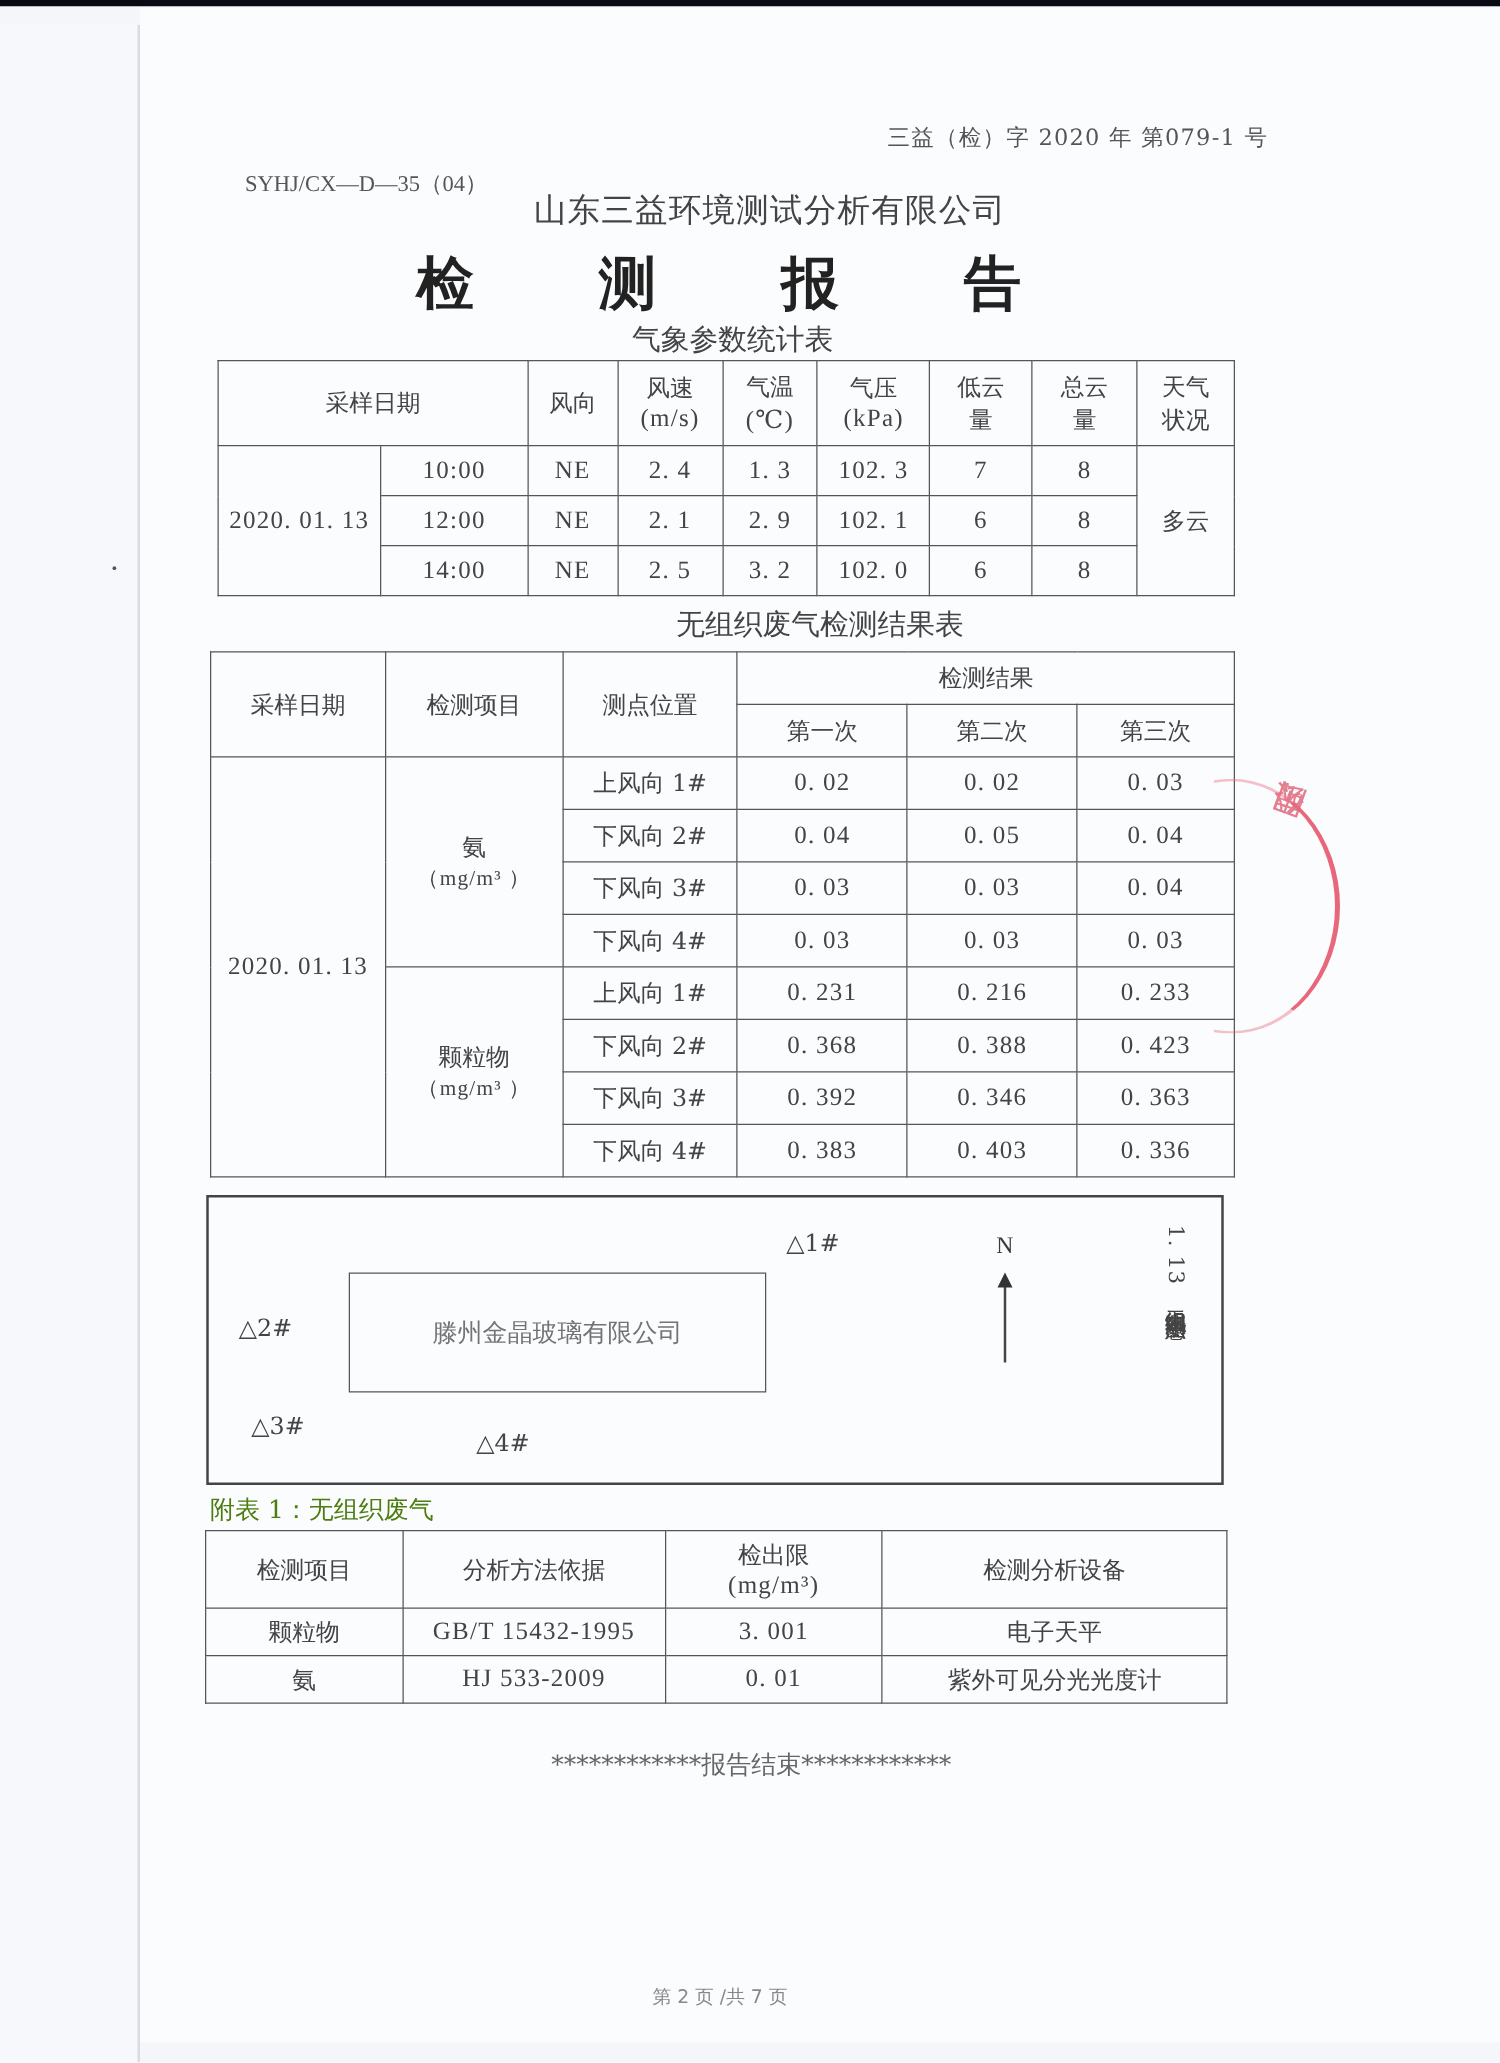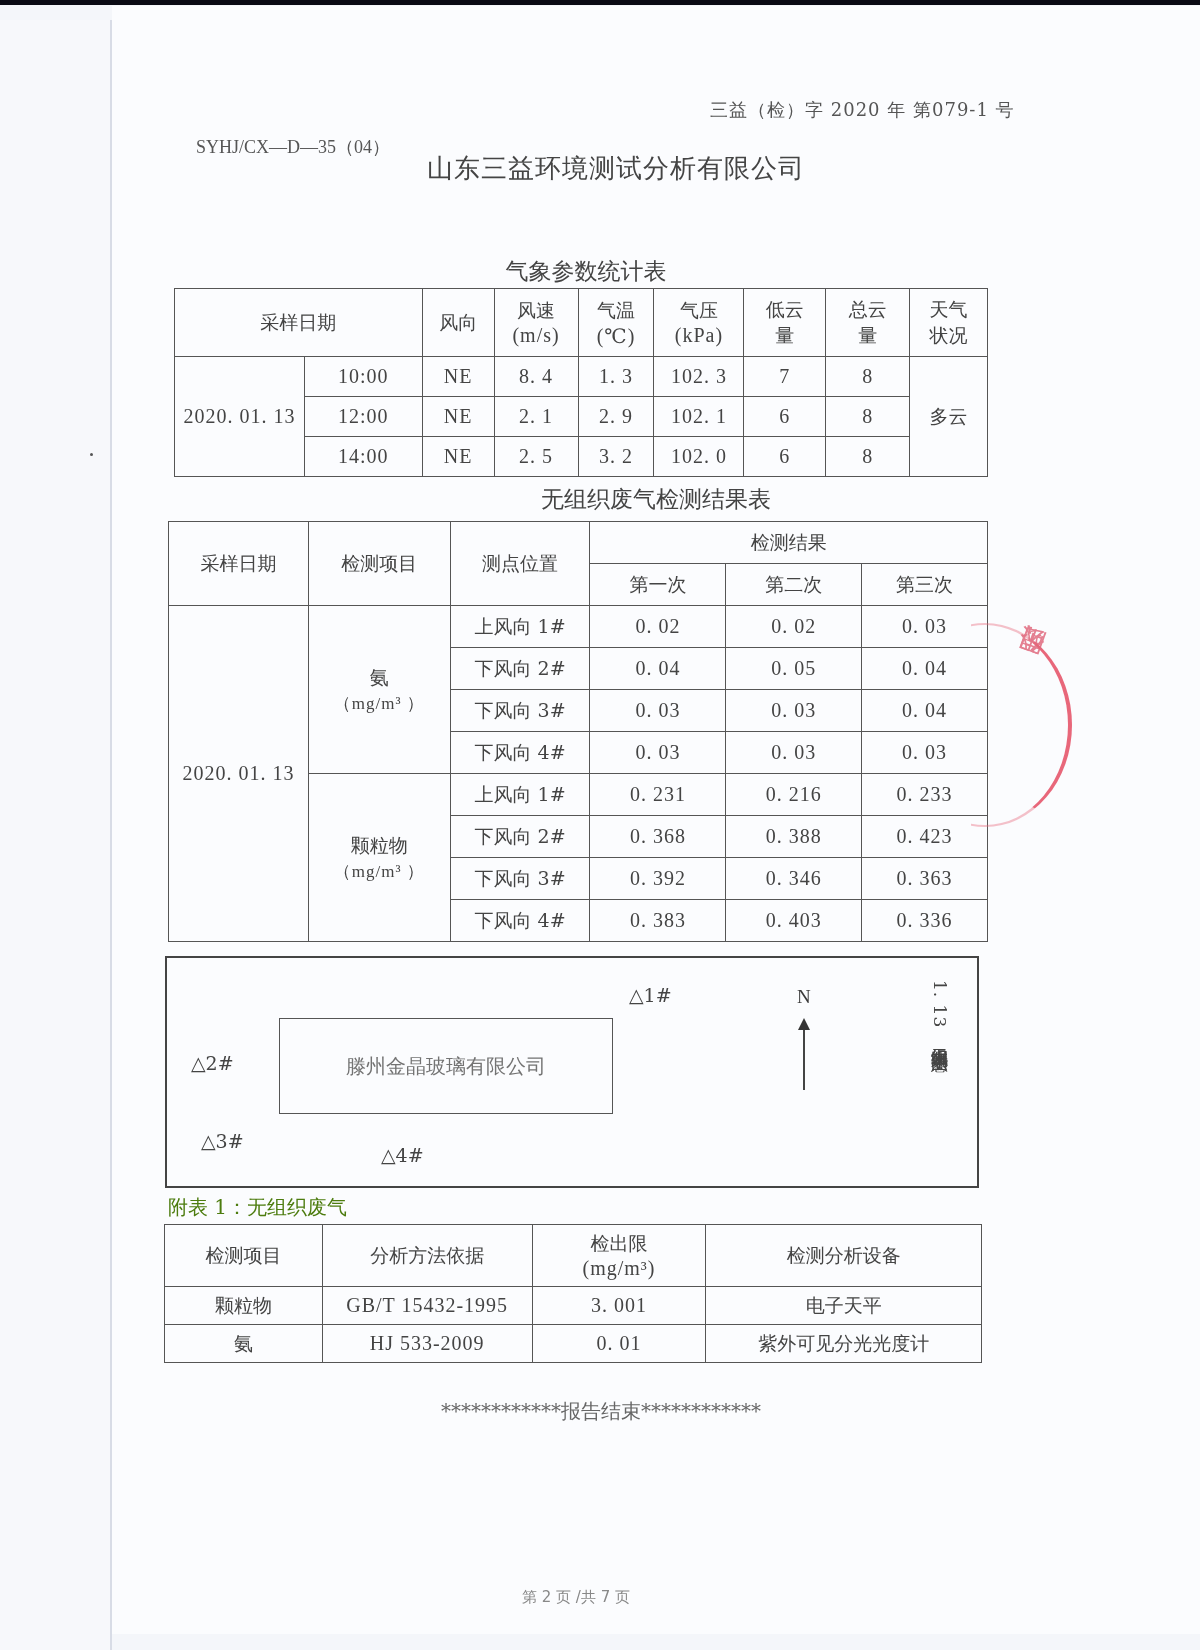--- a/index.html
+++ b/index.html
@@ -61,20 +61,21 @@
 
 <div class="topbar"></div>
 <div class="page-left-shadow"></div>
 <div class="margin-dot"></div>
 
 <div class="page">
 
   <div class="abs doc-no">三益（检）字 2020 年 第079-1 号</div>
   <div class="abs form-code">SYHJ/CX—D—35（04）</div>
   <div class="abs company">山东三益环境测试分析有限公司</div>
+  <div class="abs report-title">检 测 报 告</div>
 
   <div class="abs tbl-caption" style="left:0;width:1088px;top:250px;padding-right:140px;box-sizing:border-box;">气象参数统计表</div>
 
   <table style="left:62px;top:282px;width:814px;">
     <colgroup>
       <col style="width:130px">
         <col style="width:118px">
         <col style="width:72px">
         <col style="width:84px">
       <col style="width:76px">
@@ -91,21 +92,21 @@
       <th><span>气温</span><br><span class="num">(℃)</span></th>
       <th><span>气压</span><br><span class="num">(kPa)</span></th>
       <th><span>低云</span><br><span>量</span></th>
       <th><span>总云</span><br><span>量</span></th>
       <th><span>天气</span><br><span>状况</span></th>
     </tr>
     <tr style="height:40px">
       <td rowspan="3" class="num">2020. 01. 13</td>
       <td class="num">10:00</td>
       <td class="num">NE</td>
-      <td class="num">8. 4</td>
+      <td class="num">2. 4</td>
       <td class="num">1. 3</td>
       <td class="num">102. 3</td>
       <td class="num">7</td>
       <td class="num">8</td>
       <td rowspan="3">多云</td>
     </tr>
     <tr style="height:40px">
       <td class="num">12:00</td>
       <td class="num">NE</td>
       <td class="num">2. 1</td>

